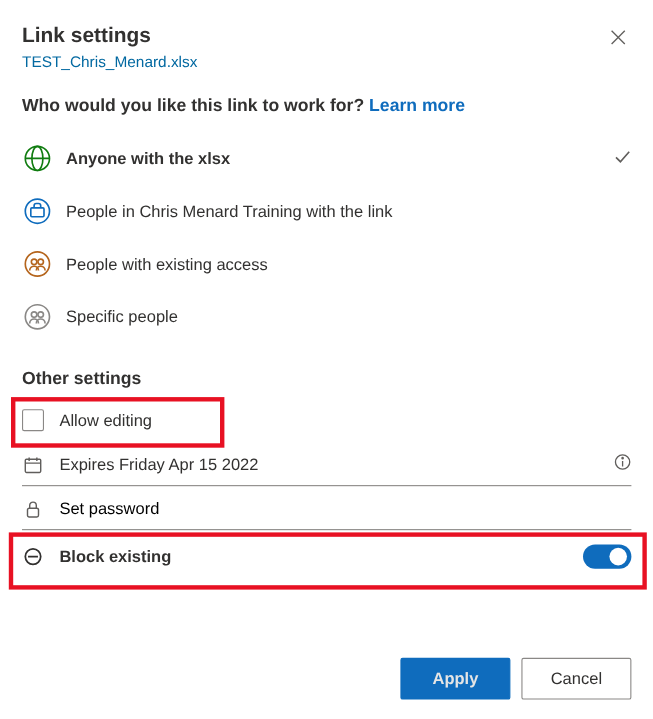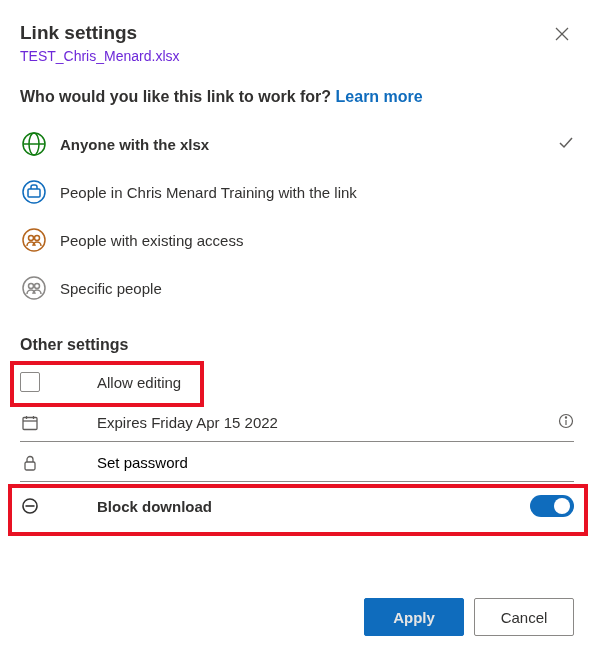--- a/index.html
+++ b/index.html
@@ -8,21 +8,21 @@
     width: 594px;
     height: 654px;
     font-family: "Segoe UI", Arial, sans-serif;
     color: #323130;
     background: #ffffff;
     position: relative;
     padding: 22px 20px 20px 20px;
   }
   .header { display: flex; justify-content: space-between; align-items: flex-start; }
   .title { font-size: 19px; font-weight: 700; margin: 0 0 4px 0; }
-  .subtitle { font-size: 14px; color: #6d28d9; margin: 0 0 24px 0; }
+  .subtitle { font-size: 14px; color: #0369a1; margin: 0 0 24px 0; }
   .close { cursor: pointer; padding: 4px; }
   .close svg { stroke: #605e5c; }
   .question { font-size: 16px; font-weight: 600; margin-bottom: 14px; }
   .question .learn { color: #0f6cbd; font-weight: 700; cursor: pointer; }
   .option {
     display: flex; align-items: center;
     padding: 10px 0;
     cursor: pointer;
   }
   .option .icon-wrap {
@@ -31,21 +31,20 @@
     display: flex; align-items: center; justify-content: center;
   }
   .option .label { font-size: 15px; flex: 1; }
   .option.selected .label { font-weight: 700; }
   .option .check { color: #605e5c; }
   .section-label { font-size: 16px; font-weight: 700; margin-top: 24px; margin-bottom: 8px; }
   .row {
     display: flex; align-items: center;
     padding: 8px 0;
     min-height: 40px;
-    gap: 43px;
   }
   .row .row-icon { width: 20px; margin-right: 14px; display: flex; align-items:center; justify-content:center; color:#605e5c; }
   .row .row-label { font-size: 15px; flex: 1; }
   .checkbox {
     width: 20px; height: 20px;
     border: 1px solid #8a8886;
     border-radius: 2px;
     margin-right: 14px;
     background: #fff;
   }
@@ -212,21 +211,21 @@
   <span class="row-label placeholder">Set password</span>
 </div>
 
 <div id="row-block" class="row" style="position:relative; margin-top:4px;">
   <span class="row-icon">
     <svg width="18" height="18" viewBox="0 0 18 18" fill="none" stroke="#323130" stroke-width="1.6">
       <circle cx="9" cy="9" r="7"></circle>
       <line x1="4.5" y1="9" x2="13.5" y2="9"></line>
     </svg>
   </span>
-  <span class="row-label" style="font-weight:700">Block download</span>
+  <span class="row-label" style="font-weight:700">Block existing</span>
   <span class="toggle"></span>
 </div>
 
 <div class="highlight-red hl-allow" id="hl-allow" style="top: 361px;"></div>
 <div class="highlight-red hl-block" id="hl-block" style="top: 484px;"></div>
 
 <div class="footer">
   <div class="btn primary">Apply</div>
   <div class="btn">Cancel</div>
 </div>

